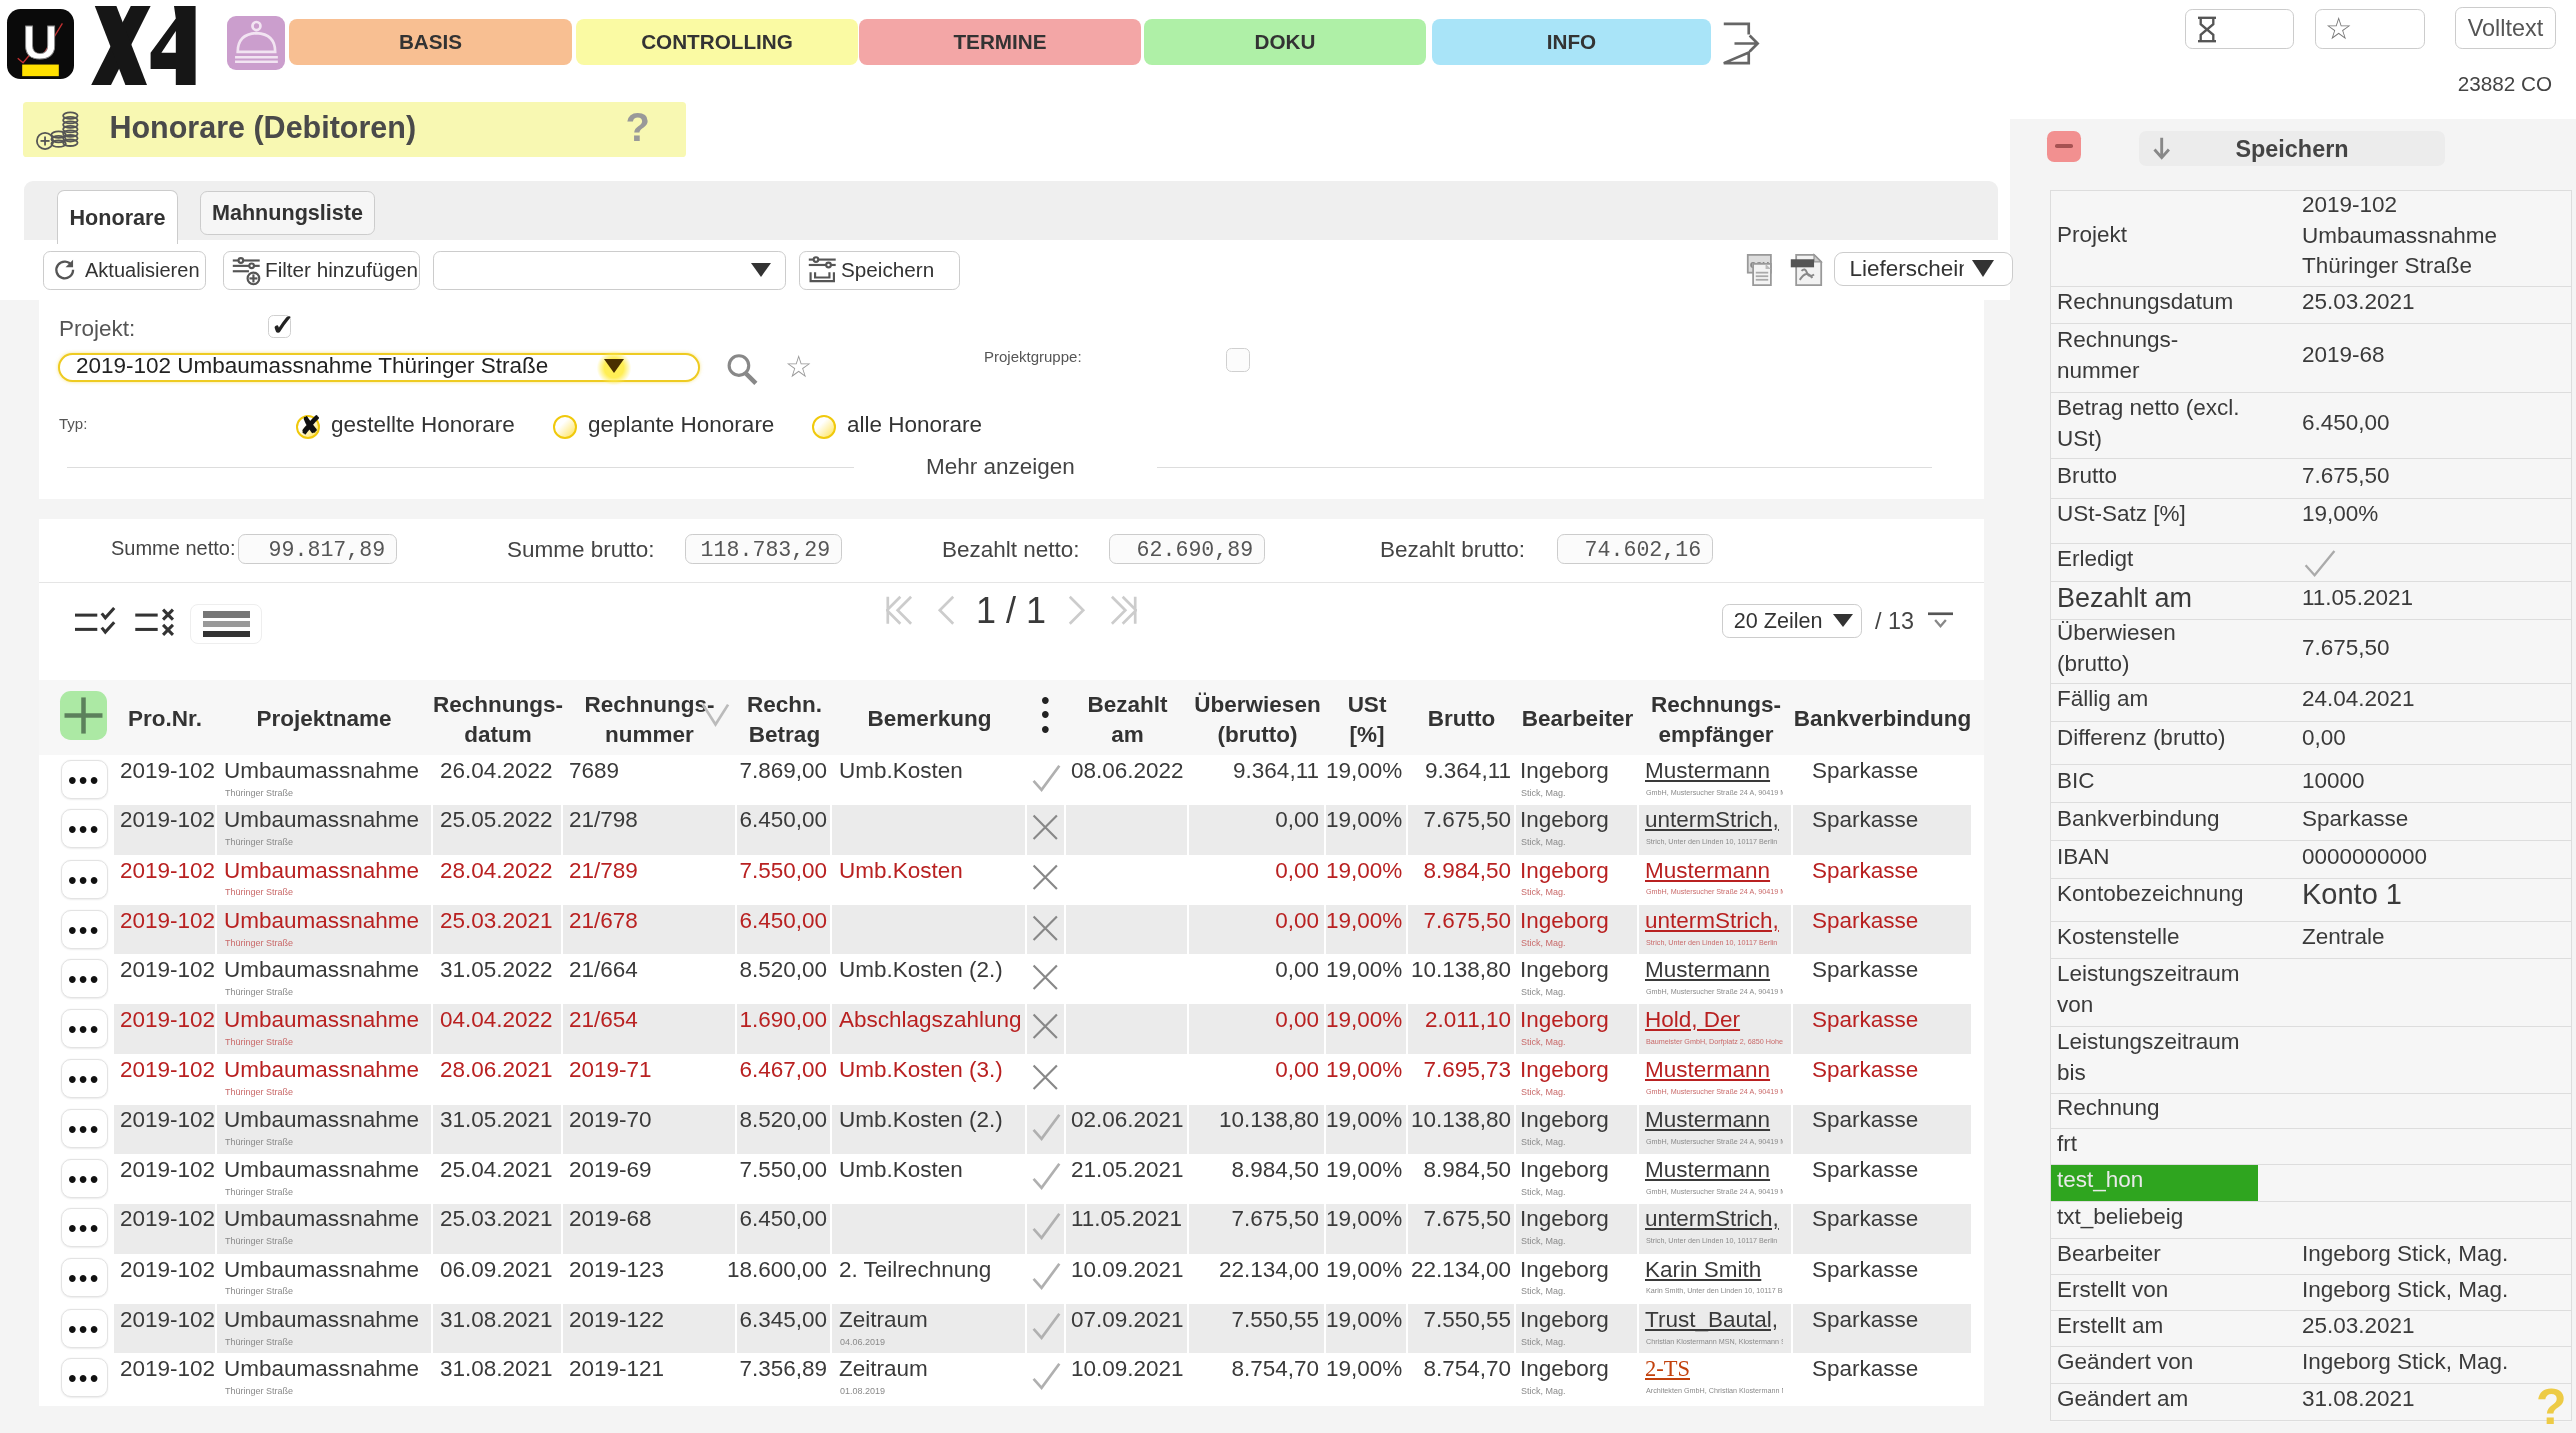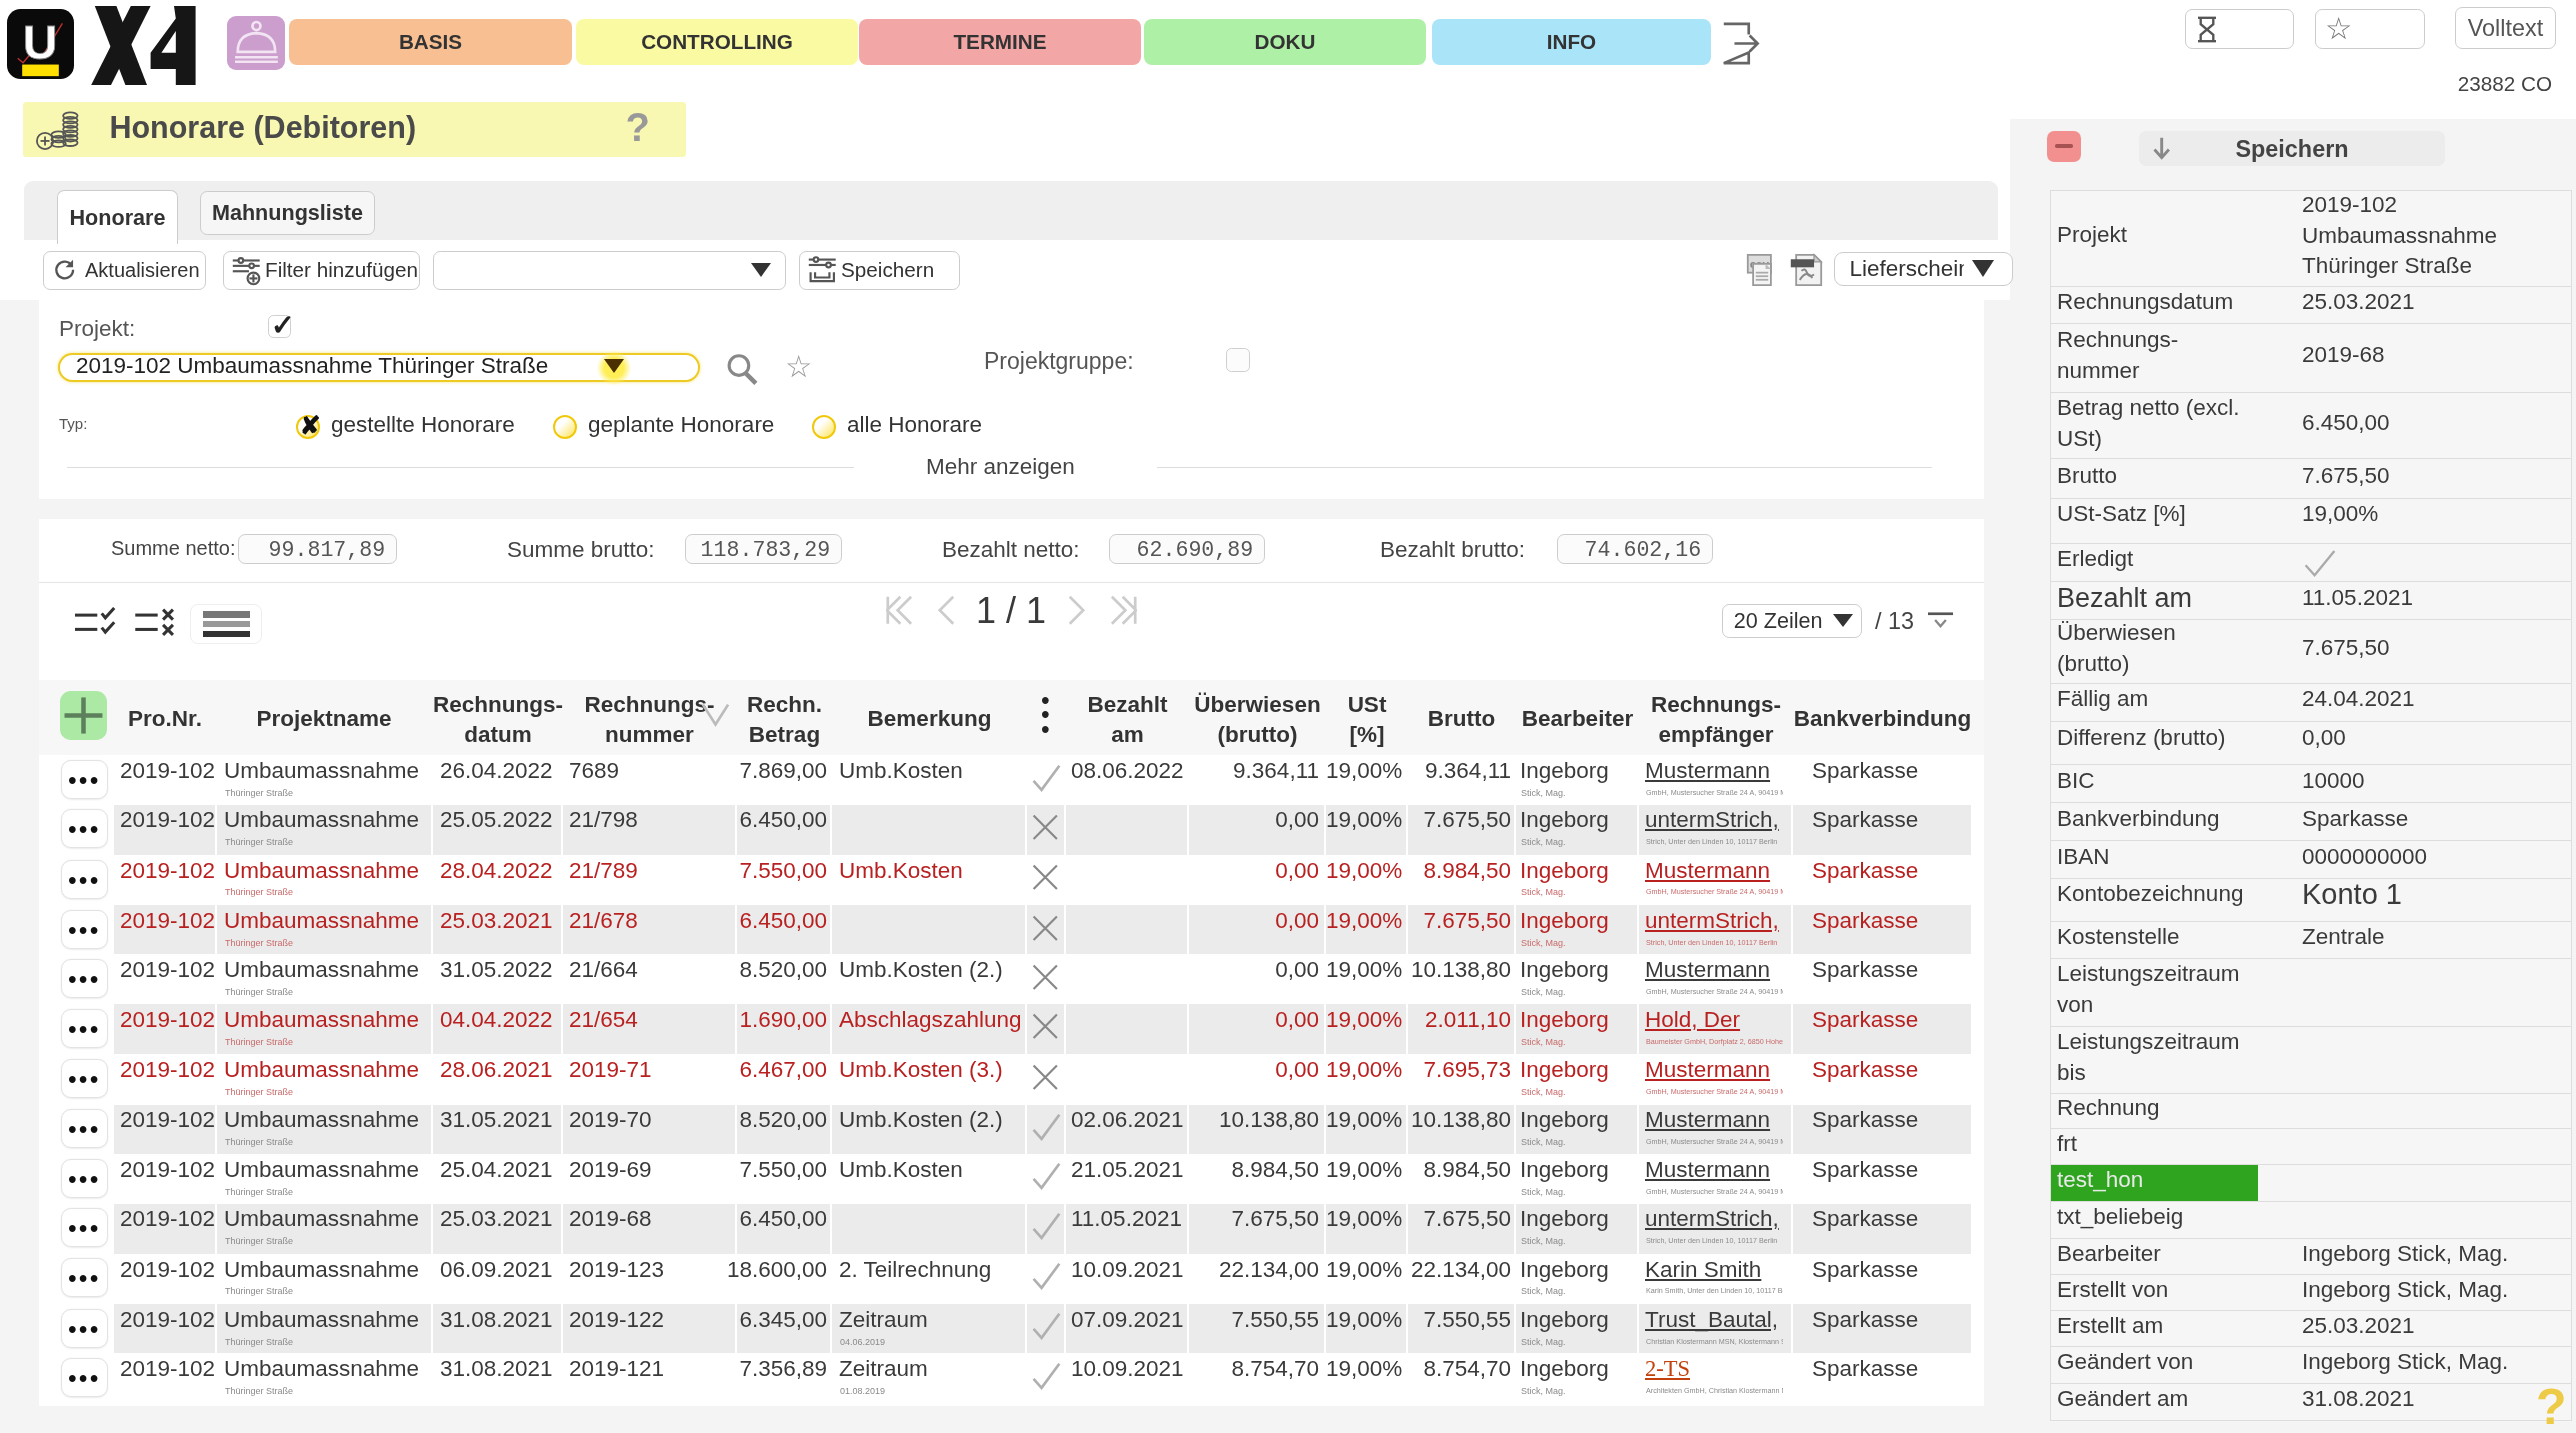--- a/index.html
+++ b/index.html
@@ -159,21 +159,21 @@
 <div class="abs" style="left:58px;top:353px;width:638px;height:25px;border:2.7px solid #eecb22;border-radius:14.4px;background:#fff;box-shadow:0 0 3.6px #eecb2288;">
 <div class="abs" style="left:16px;top:-1.8px;font-size:22.5px;color:#222;white-space:nowrap;">2019-102 Umbaumassnahme Thüringer Straße</div>
 <div class="abs" style="left:537px;top:-4.5px;width:34px;height:34px;background:radial-gradient(circle,#ffee55 40%,#ffee5500 72%);"></div>
 <div class="abs" style="left:544px;top:3.6px;width:0;height:0;border-left:10px solid transparent;border-right:10px solid transparent;border-top:14.4px solid #4a3000;"></div>
 </div>
 <svg class="abs" style="left:722px;top:352px;" width="41" height="36" viewBox="0 0 46 40">
 <circle cx="19" cy="15" r="11" stroke="#888" stroke-width="3.5" fill="none"></circle>
 <line x1="27" y1="24" x2="38" y2="35" stroke="#888" stroke-width="5"></line>
 </svg>
 <div class="abs" style="left:785px;top:349px;font-size:30.5px;color:#999;">☆</div>
-<div class="abs" style="left:984px;top:348px;font-size:23px;color:#555;">Projektgruppe:</div>
+<div class="abs" style="left:984px;top:348px;font-size:15px;color:#555;">Projektgruppe:</div>
 <div class="abs" style="left:1226px;top:348px;width:21.6px;height:21.6px;background:#fcfcfc;border:1.8px solid #d0d0d0;border-radius:5.4px;"></div>
 <div class="abs" style="left:59px;top:415px;font-size:15px;color:#555;">Typ:</div>
 <div class="abs" style="left:296px;top:415px;width:20px;height:20px;border:2.7px solid #f0c90c;border-radius:50%;background:linear-gradient(135deg,#ffffff 35%,#ffe76e 90%);">
     <div class="abs" style="left:1.8px;top:-6.3px;font-size:25px;font-weight:bold;color:#111;">✘</div>
   </div>
 <div class="abs" style="left:331px;top:412px;font-size:22.5px;color:#333;">gestellte Honorare</div>
 <div class="abs" style="left:553px;top:415px;width:20px;height:20px;border:2.7px solid #f0c90c;border-radius:50%;background:linear-gradient(135deg,#ffffff 35%,#ffe76e 90%);"></div>
 <div class="abs" style="left:588px;top:412px;font-size:22.5px;color:#333;">geplante Honorare</div>
 <div class="abs" style="left:812px;top:415px;width:20px;height:20px;border:2.7px solid #f0c90c;border-radius:50%;background:linear-gradient(135deg,#ffffff 35%,#ffe76e 90%);"></div>
 <div class="abs" style="left:847px;top:412px;font-size:22.5px;color:#333;">alle Honorare</div>

